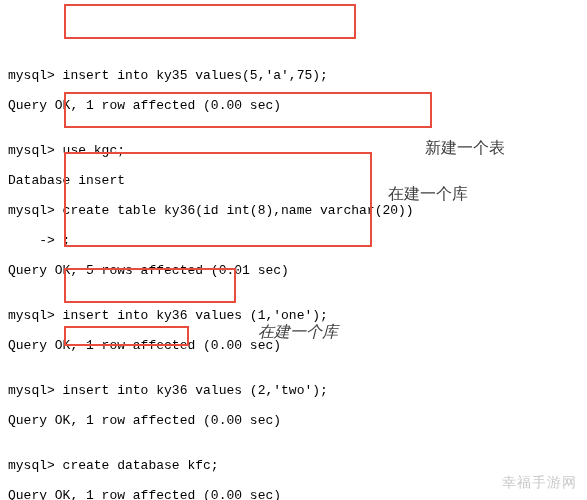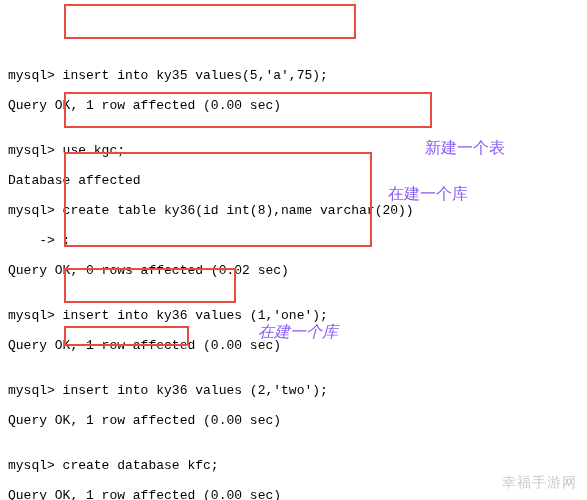--- a/index.html
+++ b/index.html
@@ -16,21 +16,21 @@
     white-space: pre;
   }
   .line { display: block; }
   .box {
     position: absolute;
     border: 2px solid #e74c3c;
     pointer-events: none;
   }
   .label {
     position: absolute;
-    color: #8b5cf6;
+    color: #404040;
     font-family: "SimSun", "Microsoft YaHei", sans-serif;
     font-size: 16px;
     white-space: nowrap;
   }
   .watermark {
     position: absolute;
     right: 10px;
     bottom: 10px;
     font-family: "Microsoft YaHei", sans-serif;
     font-size: 14px;
@@ -48,24 +48,24 @@
 </style>
 </head>
 <body>
 
 
 
 <span class="line">mysql&gt; insert into ky35 values(5,'a',75);</span>
 <span class="line">Query OK, 1 row affected (0.00 sec)</span>
 <span class="line"></span>
 <span class="line">mysql&gt; use kgc;</span>
-<span class="line">Database affected</span>
+<span class="line">Database insert</span>
 <span class="line">mysql&gt; create table ky36(id int(8),name varchar(20))</span>
 <span class="line">    -&gt; ;</span>
-<span class="line">Query OK, 0 rows affected (0.02 sec)</span>
+<span class="line">Query OK, 5 rows affected (0.01 sec)</span>
 <span class="line"></span>
 <span class="line">mysql&gt; insert into ky36 values (1,'one');</span>
 <span class="line">Query OK, 1 row affected (0.00 sec)</span>
 <span class="line"></span>
 <span class="line">mysql&gt; insert into ky36 values (2,'two');</span>
 <span class="line">Query OK, 1 row affected (0.00 sec)</span>
 <span class="line"></span>
 <span class="line">mysql&gt; create database kfc;</span>
 <span class="line">Query OK, 1 row affected (0.00 sec)</span>
 <span class="line"></span>

